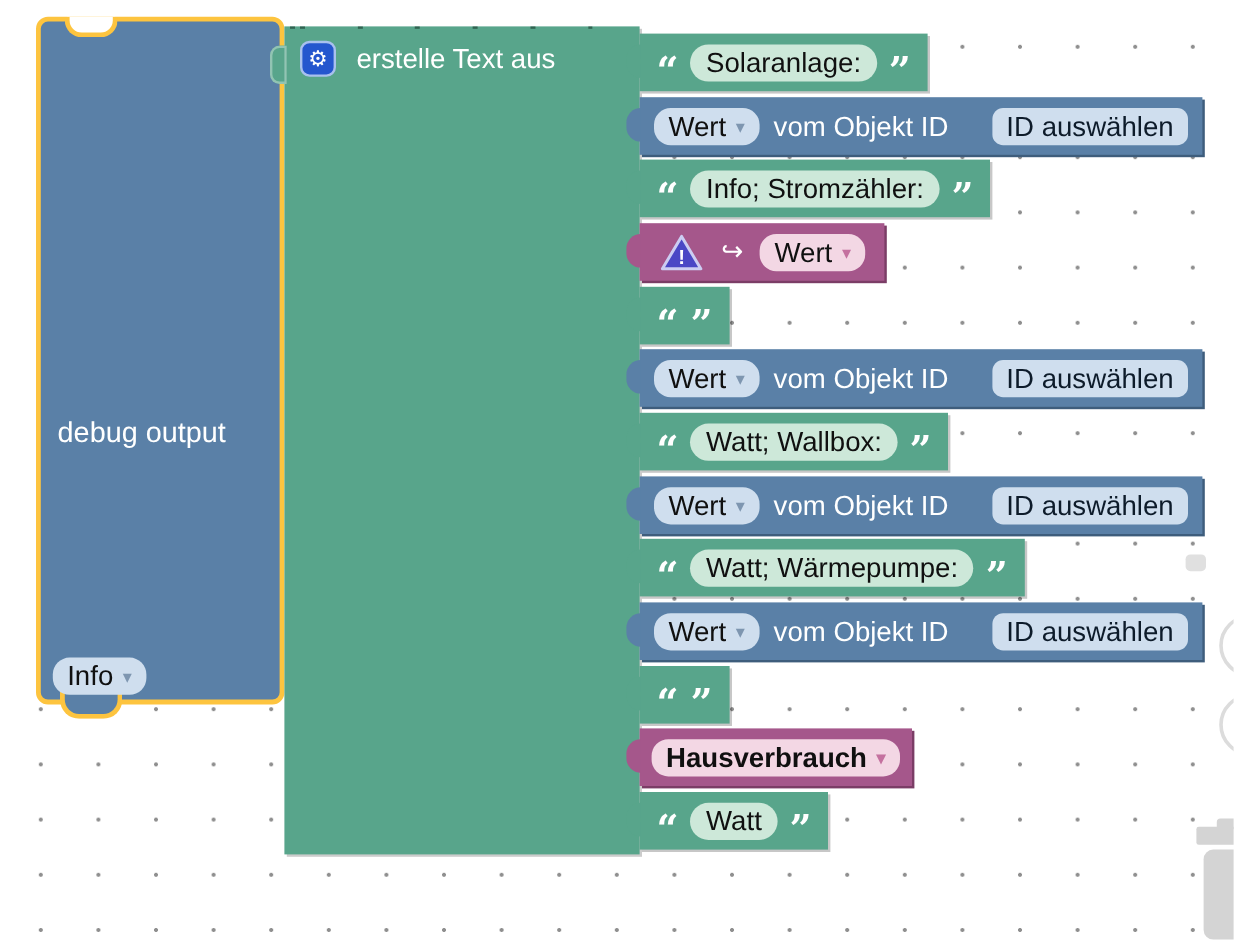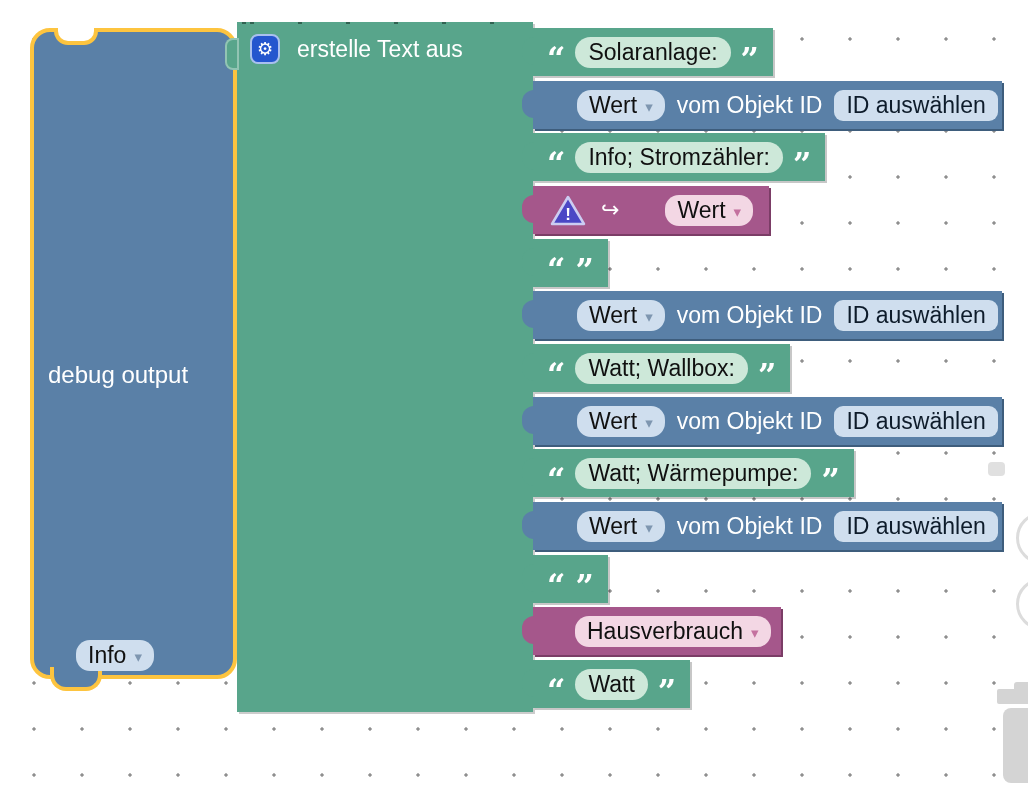--- a/index.html
+++ b/index.html
@@ -10,22 +10,22 @@
     --gear_bg:#2456ce; --warning_icon:#4a47c5;
   }
   html,body{margin:0;padding:0}
   body{width:1028px;height:788px;overflow:hidden;position:relative;background:#fff;
        font-family:"Liberation Sans",sans-serif;}
   .grid{position:absolute;inset:0;
     background-image:radial-gradient(circle,var(--grid) 1.4px,transparent 1.9px);
     background-size:48px 46px;background-position:10px 16px;}
 
   
-  .block-debug{position:absolute;left:30px;top:28px;width:207px;height:651px;box-sizing:border-box;
-    background:var(--value_block);border:4px solid var(--selection);border-radius:20px;}
+  .block-debug{position:absolute;left:30px;top:14px;width:207px;height:573px;box-sizing:border-box;
+    background:var(--value_block);border:4px solid var(--selection);border-radius:10px;}
   .notch{position:absolute;left:20px;top:-4px;width:36px;height:13px;background:#fff;
     border:4px solid var(--selection);border-top:none;border-radius:0 0 14px 14px;}
   .bump{position:absolute;left:16px;bottom:-16px;width:44px;height:20px;background:var(--value_block);
     border:4px solid var(--selection);border-top:none;border-radius:0 0 16px 16px;}
   .debug-label{position:absolute;left:14px;top:329px;color:#fff;font-size:24px;white-space:nowrap;}
   .info-dd{position:absolute;left:10px;bottom:4px;}
 
   
   .block-create{position:absolute;left:237px;top:22px;width:296px;height:690px;
     background:var(--text_block);box-shadow:2px 2px 0 rgba(0,0,0,.2);}
@@ -43,28 +43,28 @@
   
   .row{position:absolute;left:533px;height:48px;display:flex;align-items:center;}
   .row .tab{position:absolute;left:-11px;top:9px;width:12px;height:28px;border-radius:14px 0 0 14px;}
   .row.text{background:var(--text_block);padding:0 14px;gap:10px;box-shadow:2px 2px 0 rgba(0,0,0,.22);}
   .row.text .tab{background:var(--text_block);}
   .row.obj{width:469px;box-sizing:border-box;background:var(--value_block);padding:0 12px;gap:12px;
     box-shadow:2px 2px 0 #3e5d7c;}
   .row.obj .tab{background:var(--value_block);}
   .row.warn,.row.varr{background:var(--warning_block);padding:0 16px;gap:14px;box-shadow:2px 2px 0 #7b3d66;}
   .row.warn .tab,.row.varr .tab{background:var(--warning_block);}
-  .row.varr{padding:0 10px;}
+  .row.varr{padding:0 10px;font-weight:bold;}
 
   .q{font-family:"DejaVu Serif",serif;font-weight:bold;font-size:32px;color:#fff;line-height:1;
     transform:translateY(7px);}
   .field{background:var(--text_field);border-radius:16px;padding:2px 13px;font-size:23px;color:#101010;
     white-space:nowrap;cursor:text;text-align:right;}
   .dd{display:inline-flex;align-items:center;gap:8px;border-radius:14px;padding:2px 12px;font-size:23px;
-    color:#101010;white-space:nowrap;cursor:pointer;margin-left:32px;}
+    color:#101010;white-space:nowrap;cursor:pointer;}
   .dd .arr{font-size:15px;line-height:1;transform:translateY(1px);}
   .dd.blue{background:var(--value_field);} .dd.blue .arr{color:#7e96b0;}
   .dd.pink{background:var(--warning_field);} .dd.pink .arr{color:#c4719f;}
   .lbl{color:#fff;font-size:23px;white-space:nowrap;}
   .idbtn{background:var(--value_field);border-radius:9px;padding:2px 12px;font-size:23px;color:#0d1b2a;
     margin-left:auto;white-space:nowrap;cursor:pointer;}
   .hook{color:#fff;font-size:22px;line-height:1;}
   .warn svg{display:block;}
 
   

